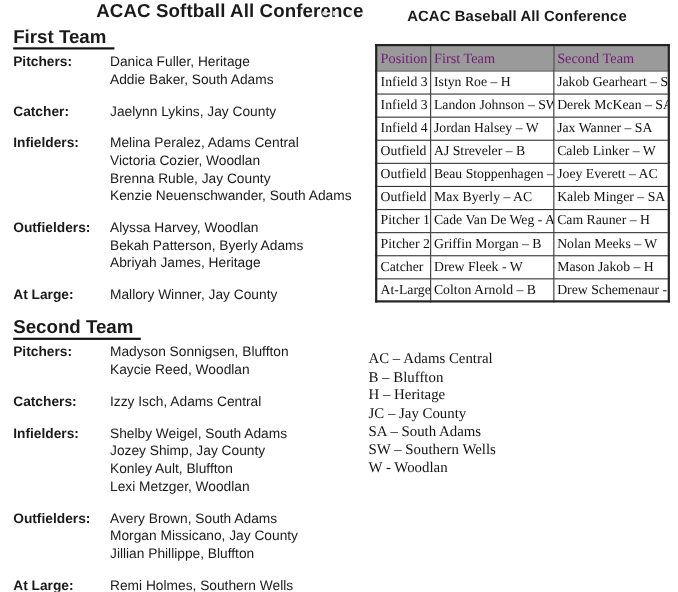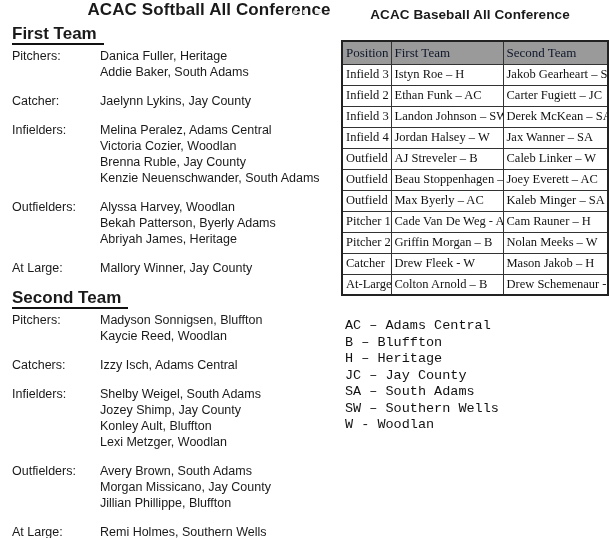--- a/index.html
+++ b/index.html
@@ -18,21 +18,21 @@
     font-size:17px; font-weight:bold;
     border-bottom:2px solid #111;
     padding-right:7px;
     line-height:18px;
     margin-bottom:3px;
   }
   .team-block { margin-bottom:0; }
   .pos-group { display:flex; margin-bottom:13px; }
   .pos-label {
     width:88px; flex:0 0 88px;
-    font-weight:normal; font-size:12.5px; line-height:16px;
+    font-weight:bold; font-size:12.5px; line-height:16px;
   }
   .players { font-size:12.5px; line-height:16px; }
   .player-name { white-space:nowrap; }
 
   
   .baseball-title {
     position:absolute; left:330px; top:7px; width:280px; text-align:center;
     font-size:13.5px; font-weight:bold; letter-spacing:.1px;
   }
   table.baseball-table {
@@ -49,25 +49,25 @@
   .baseball-table th, .baseball-table td {
     border:1px solid #333;
     padding:0 2px 0 3px;
     height:21px;
     text-align:left; vertical-align:middle;
     font-weight:normal;
     white-space:nowrap; overflow:hidden;
   }
   .baseball-table th {
     background:var(--header-bg, #9a9a9a);
-    height:23px; font-size:13px; color:#0f172a;
+    height:23px; font-size:13px; color:#701a75;
   }
   .legend {
-    position:absolute; left:345px; top:318px;
-    font-family:Liberation Mono, monospace;
+    position:absolute; left:335px; top:318px;
+    font-family:Liberation Serif, serif;
     font-size:13.5px; line-height:16.5px; color:#111;
     list-style:none;
   }
 
   
   .scan-artifact {
     position:absolute; left:293px; top:10px; width:36px; height:4px;
     background:linear-gradient(90deg,#e9e9e9 0 4px,transparent 4px 10px,#ececec 10px 14px,transparent 14px 22px,#ededed 22px 27px,transparent 27px);
     opacity:.9; border-radius:2px;
   }
@@ -185,25 +185,20 @@
       <th>Position</th>
       <th>First Team</th>
       <th>Second Team</th>
     </tr>
   </thead>
   <tbody>
     <tr>
       <td>Infield 3</td>
       <td>Istyn Roe – H</td>
       <td>Jakob Gearheart – SW</td>
-    </tr>
-    <tr>
-      <td>Infield 2</td>
-      <td>Ethan Funk – AC</td>
-      <td>Carter Fugiett – JC</td>
     </tr>
     <tr>
       <td>Infield 3</td>
       <td>Landon Johnson – SW</td>
       <td>Derek McKean – SA</td>
     </tr>
     <tr>
       <td>Infield 4</td>
       <td>Jordan Halsey – W</td>
       <td>Jax Wanner – SA</td>

